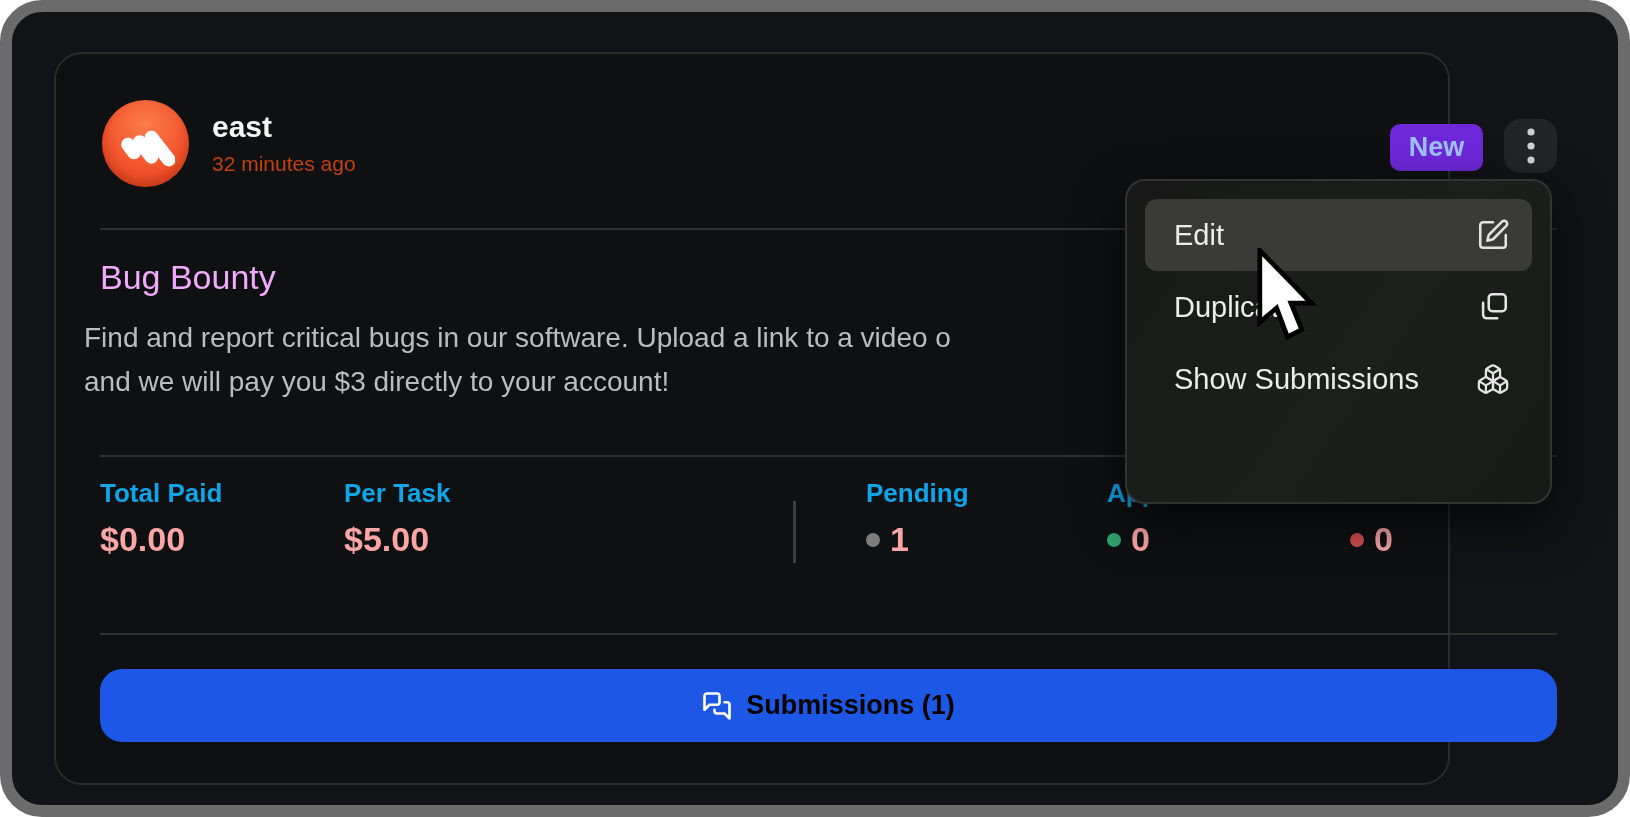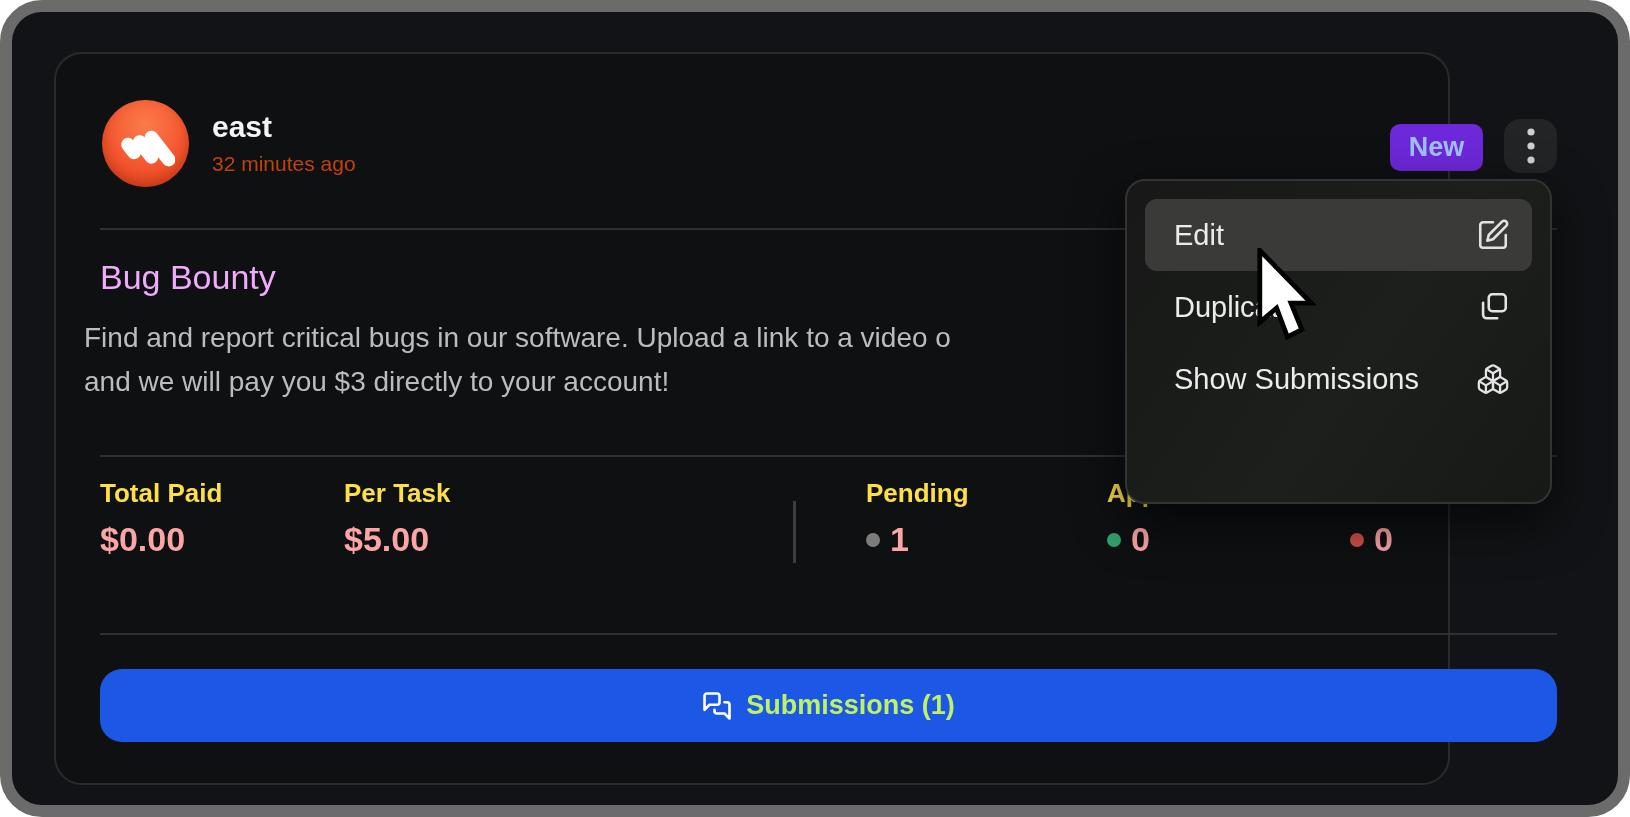--- a/index.html
+++ b/index.html
@@ -27,29 +27,29 @@
   .kebab-btn { position:absolute; left:1448px; top:65px; width:53px; height:54px; border-radius:16px;
                background:#232426; display:flex; align-items:center; justify-content:center; }
 
   .divider { position:absolute; left:44px; width:1457px; height:2px; background:#303030; }
   .divider-1 { top:174px; } .divider-2 { top:401px; } .divider-3 { top:579px; }
 
   .task-title { position:absolute; left:44px; top:204px; font-size:34px; font-weight:400; color:#f0abfc; }
   .task-desc  { position:absolute; left:28px; top:262px; width:1457px; font-size:28px; line-height:44px; color:#bcbcbd; }
 
   
-  .stat-label { position:absolute; top:424px; font-size:26px; font-weight:600; color:#fde047; }
+  .stat-label { position:absolute; top:424px; font-size:26px; font-weight:600; color:#0ea5e9; }
   .stat-value { position:absolute; top:466px; font-size:34px; font-weight:700; color:#fca5a5;
                 display:flex; align-items:center; gap:10px; }
   .dot { width:14px; height:14px; border-radius:50%; display:inline-block; }
   .vsep { position:absolute; left:737px; top:447px; width:3px; height:62px; background:#3d3d3d; }
 
   
   .submit-btn { position:absolute; left:44px; top:615px; width:1457px; height:73px; border-radius:22px;
-                background:#1d57e5; border:none; color:#bef264; font-size:27px; font-weight:700;
+                background:#1d57e5; border:none; color:#000000; font-size:27px; font-weight:700;
                 display:flex; align-items:center; justify-content:center; gap:14px; cursor:pointer;
                 font-family:"Liberation Sans", sans-serif; }
 
   
   .menu { position:absolute; left:1113px; top:167px; width:427px; height:325px; border-radius:20px;
           background:linear-gradient(125deg, #171817 0%, #1c1f1c 55%, #171917 100%);
           border:2px solid #323332; box-shadow:0 18px 50px rgba(0,0,0,.65);
           padding:18px 18px; display:flex; flex-direction:column; }
   .menu-item { height:72px; border-radius:12px; display:flex; align-items:center;
                padding:0 22px 0 29px; color:#ececec; font-size:29px; cursor:pointer; }

